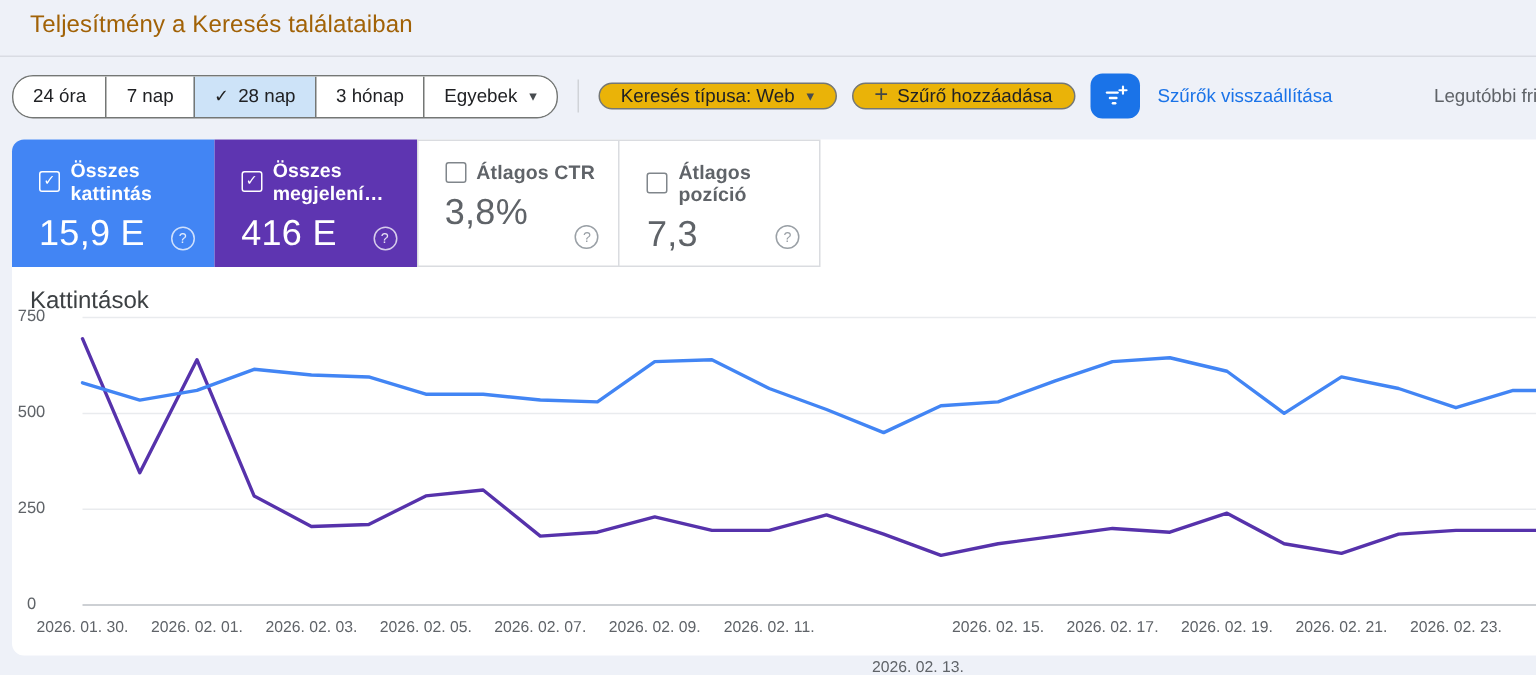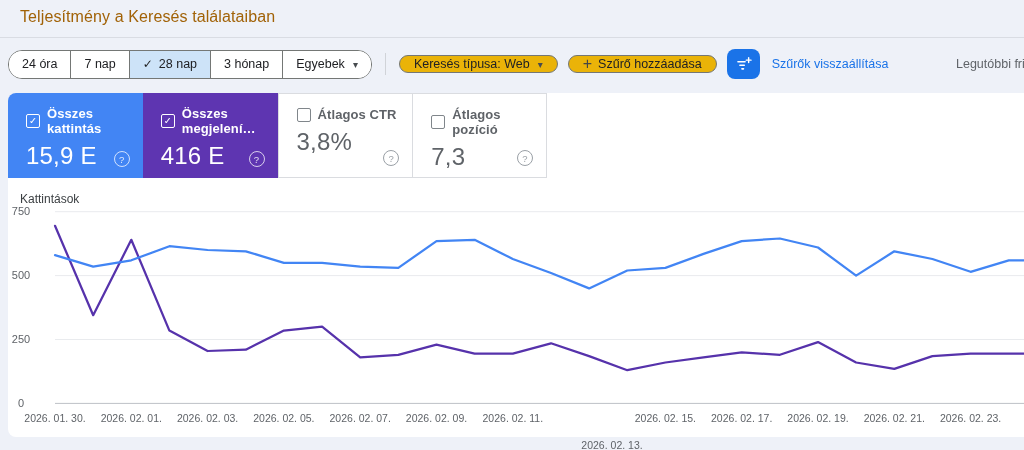--- a/index.html
+++ b/index.html
@@ -65,21 +65,21 @@
   .mcard.plain .mcheck{border-color:#80868b;color:transparent;}
   .mlabel{font-size:13px;font-weight:700;letter-spacing:.1px;}
   .mvalue{font-size:24px;font-weight:400;margin-top:6px;letter-spacing:.2px;}
   .mhelp{
     position:absolute;right:13px;bottom:11px;width:14px;height:14px;border-radius:50%;
     border:1px solid rgba(255,255,255,.75);color:rgba(255,255,255,.85);
     font-size:9.5px;display:flex;align-items:center;justify-content:center;
   }
   .mcard.plain .mhelp{border-color:#9aa0a6;color:#9aa0a6;}
   .chart{position:absolute;inset:0;pointer-events:none;}
-  .ylab{position:absolute;left:20px;top:192px;font-size:12px;color:#3c4043;}
+  .ylab{position:absolute;left:20px;top:192px;font-size:16px;color:#3c4043;}
   .ytick{position:absolute;left:0;width:42px;text-align:center;font-size:11px;color:#5f6368;}
   .xlab{position:absolute;top:412px;font-size:10.5px;color:#5f6368;transform:translateX(-50%);white-space:nowrap;}
   #chart-svg{position:absolute;left:0;top:190px;pointer-events:auto;}
 </style>
 </head>
 <body>
 
 <div class="page">
 
   <h1 class="page-title">Teljesítmény a Keresés találataiban</h1>

